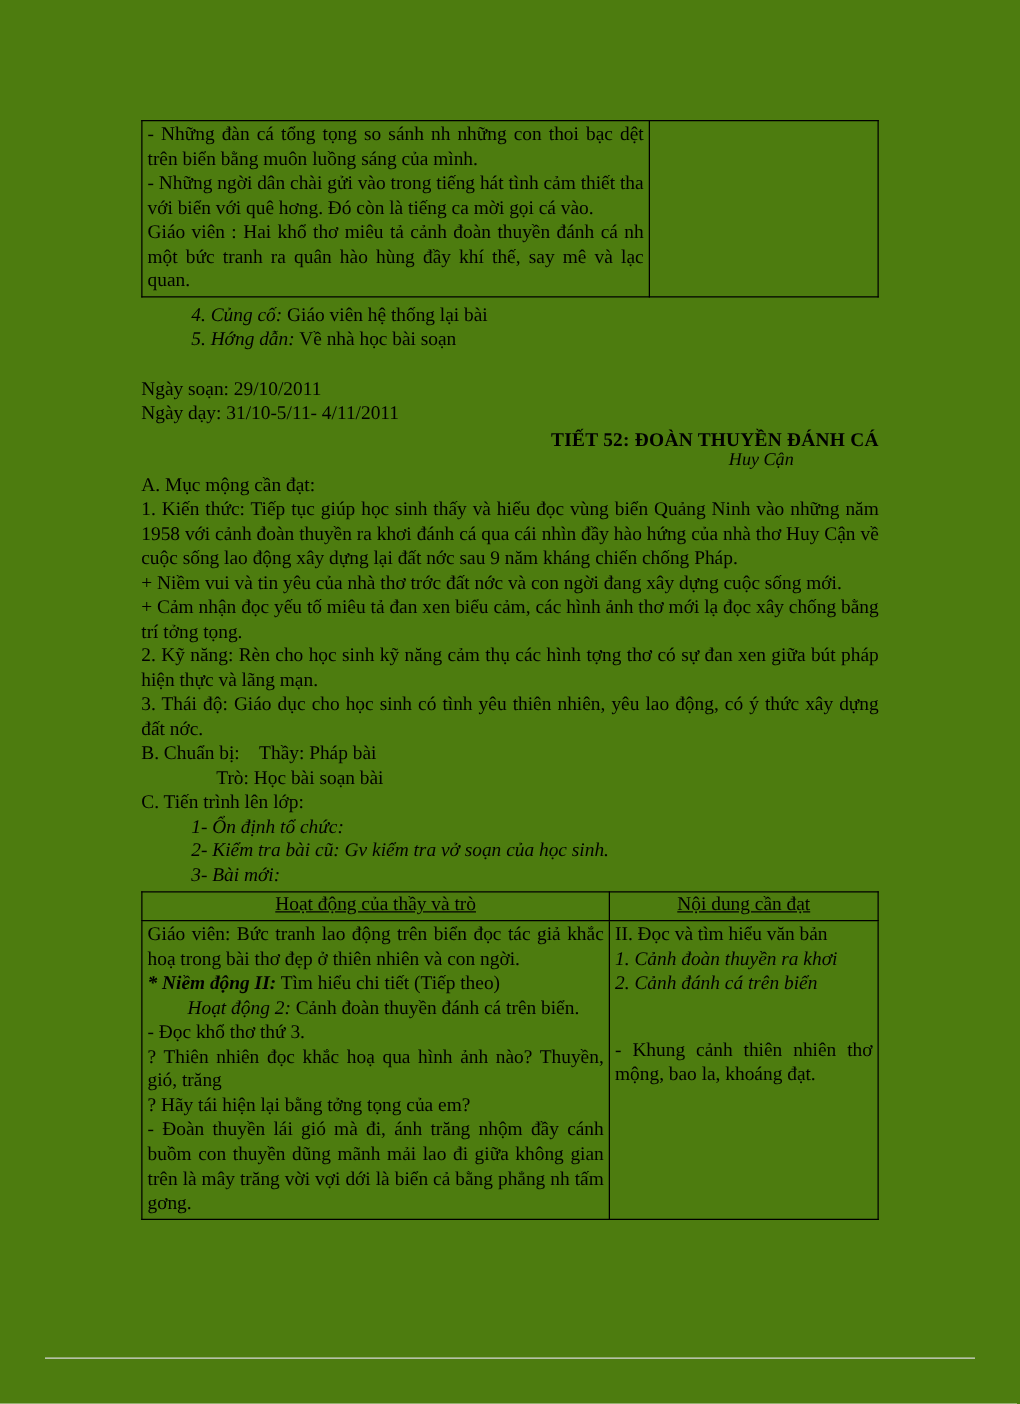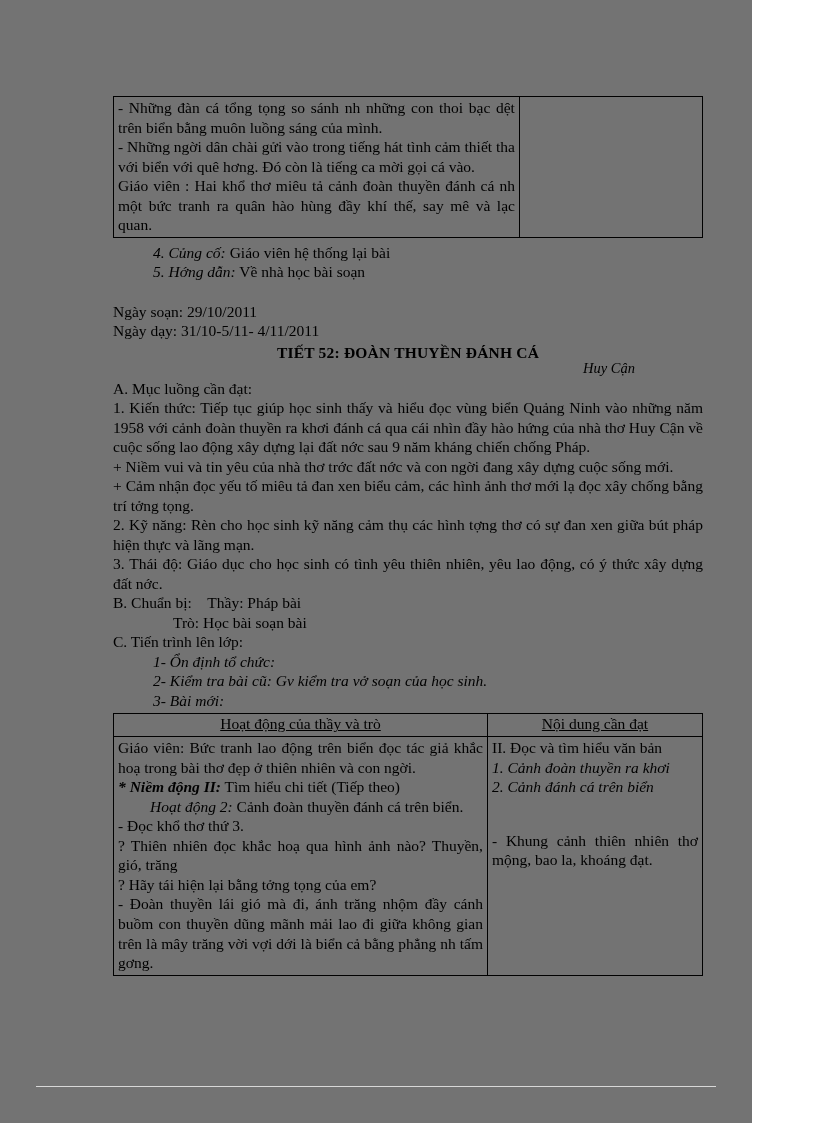--- a/index.html
+++ b/index.html
@@ -6,23 +6,23 @@
     margin: 0;
     padding: 0;
     background: #ffffff;
   }
   body {
     font-family: "Liberation Serif", serif;
     color: #000000;
   }
   .page {
     position: relative;
-    width: 752px;
+    width: 816px;
     height: 1123px;
-    background: #737373;
+    background: #4d7c0f;
     overflow: hidden;
   }
   .content {
     position: absolute;
     left: 113px;
     top: 96px;
     width: 590px;
   }
 
   
@@ -60,21 +60,21 @@
     line-height: 1.26;
     text-align: justify;
   }
   .ind2 { padding-left: 40px; }
   .ind3 { padding-left: 60px; }
   .ind-sm { padding-left: 8px; margin-left: 24px; }
   .gap-sm { height: 5px; }
   .gap-lg { height: 20px; }
 
   .title-line {
-    text-align: center;
+    text-align: right;
     font-weight: bold;
     font-size: 15.5px;
     letter-spacing: 0.2px;
   }
   .author {
     text-align: right;
     font-style: italic;
     font-size: 14.5px;
     padding-right: 68px;
     margin-top: -2px;
@@ -130,21 +130,21 @@
     <p>Ngày soạn: 29/10/2011</p>
     <p>Ngày dạy: 31/10-5/11-  4/11/2011</p>
 
     <div style="height:3px"></div>
 
     <div class="title-line">TIẾT 52: ĐOÀN THUYỀN ĐÁNH CÁ</div>
     <div class="author">Huy Cận</div>
 
     <div style="height:2px"></div>
 
-    <p>A.  Mục luồng cần đạt:</p>
+    <p>A.  Mục mộng cần đạt:</p>
     <p class="just">  1. Kiến thức: Tiếp tục giúp học sinh thấy và hiểu đọc   vùng biển Quảng Ninh vào những năm 1958 với cảnh đoàn thuyền ra khơi đánh cá qua cái nhìn đầy hào hứng của nhà thơ Huy Cận về cuộc sống lao động xây dựng lại đất nớc   sau 9 năm kháng chiến chống Pháp.</p>
     <p class="just">+ Niềm vui và tin yêu của nhà thơ trớc   đất nớc   và con ngời   đang xây dựng cuộc sống mới.</p>
     <p class="just">+ Cảm nhận đọc   yếu tố miêu tả đan xen biểu cảm, các hình ảnh thơ mới lạ đọc   xây chống bằng trí tởng  tọng.</p>
     <p class="just">  2. Kỹ năng: Rèn cho học sinh kỹ năng cảm thụ các hình tợng   thơ có sự đan xen giữa bút pháp hiện thực và lãng mạn.</p>
     <p class="just">  3. Thái độ: Giáo dục cho học sinh có tình yêu thiên nhiên, yêu lao động, có ý thức xây dựng đất nớc.</p>
     <p><span>B. Chuẩn bị:</span>&nbsp;&nbsp;&nbsp;&nbsp;<span>Thầy: Pháp bài</span></p>
     <p class="ind3">Trò: Học bài soạn bài</p>
     <p>C. Tiến trình lên lớp:</p>
     <p class="ind2 italic">1- Ổn định tổ chức:</p>
     <p class="ind2 italic">2- Kiểm tra bài cũ: Gv kiểm tra vở soạn của học sinh.</p>

